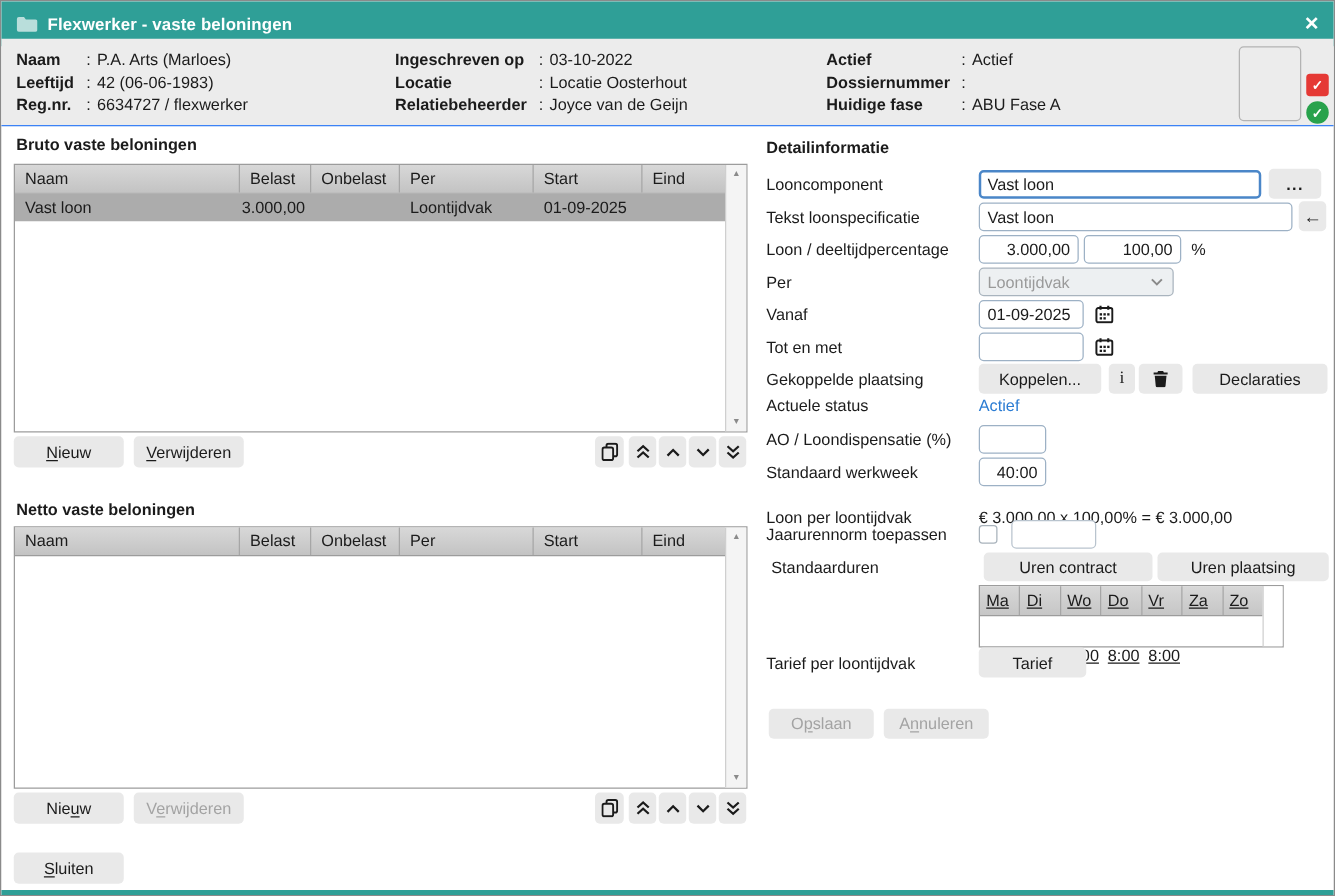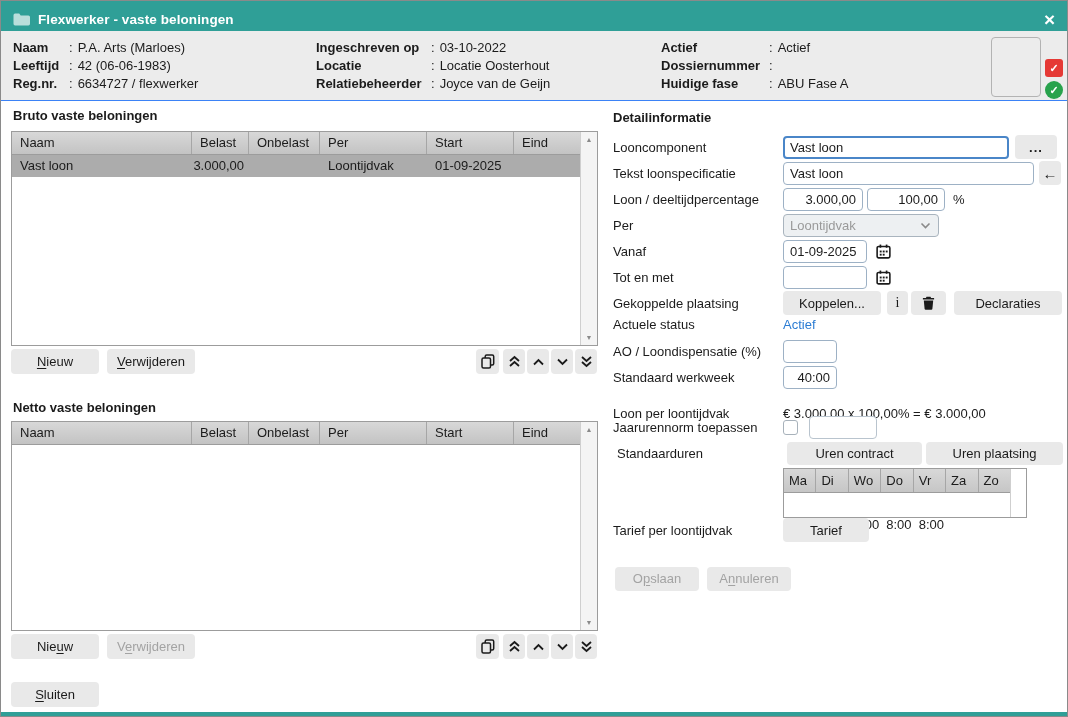--- a/index.html
+++ b/index.html
@@ -46,21 +46,21 @@
   .inp.focus{border:2px solid #4a86c8;padding:0 5px;}
   .inp.num{text-align:right;}
   .inp.dim{border-color:#b9c4ce;}
   .sel{width:156px;height:23px;background:#edf0f2;border:1px solid #a9b4be;border-radius:4px;color:#9a9a9a;
        display:flex;align-items:center;padding:0 6px;box-sizing:border-box;position:relative;}
   .sel svg{position:absolute;right:7px;}
   .sbtn{height:24px;background:#e9e9e9;border-radius:4px;display:flex;align-items:center;justify-content:center;box-sizing:border-box;}
   .calbtn{width:18px;height:18px;margin-left:7px;display:flex;align-items:center;justify-content:center;}
   .link{color:#2b7cd3;}
   .checkbox{width:15px;height:15px;border:1px solid #a8b2bb;border-radius:3px;background:#fff;box-sizing:border-box;}
-  .wtable{position:absolute;left:782px;top:467px;width:244px;border:1px solid #9c9c9c;background:#fff;box-sizing:border-box;}
+  .wtable{position:absolute;left:782px;top:467px;width:244px;border:1px solid #9c9c9c;background:#fff;box-sizing:border-box;text-decoration:underline;}
   .whead{display:flex;height:24px;background:linear-gradient(#d8d8d8,#c6c6c6);border-bottom:1px solid #9c9c9c;box-sizing:border-box;margin-right:15px;}
   .wcell{width:37px;box-sizing:border-box;border-right:1px solid #a6a6a6;padding-left:5px;line-height:23px;}
   .wrow{display:flex;height:24px;margin-right:15px;}
   .wval{width:37px;box-sizing:border-box;padding-left:5px;line-height:24px;margin-top:20px;}
   .wstrip{position:absolute;top:0;right:0;bottom:0;width:15px;border-left:1px solid #cfcfcf;background:#fff;}
   .bbar{position:absolute;left:0;right:0;bottom:0;height:4px;background:#2f9f97;}
 </style>
 </head>
 <body>
 

